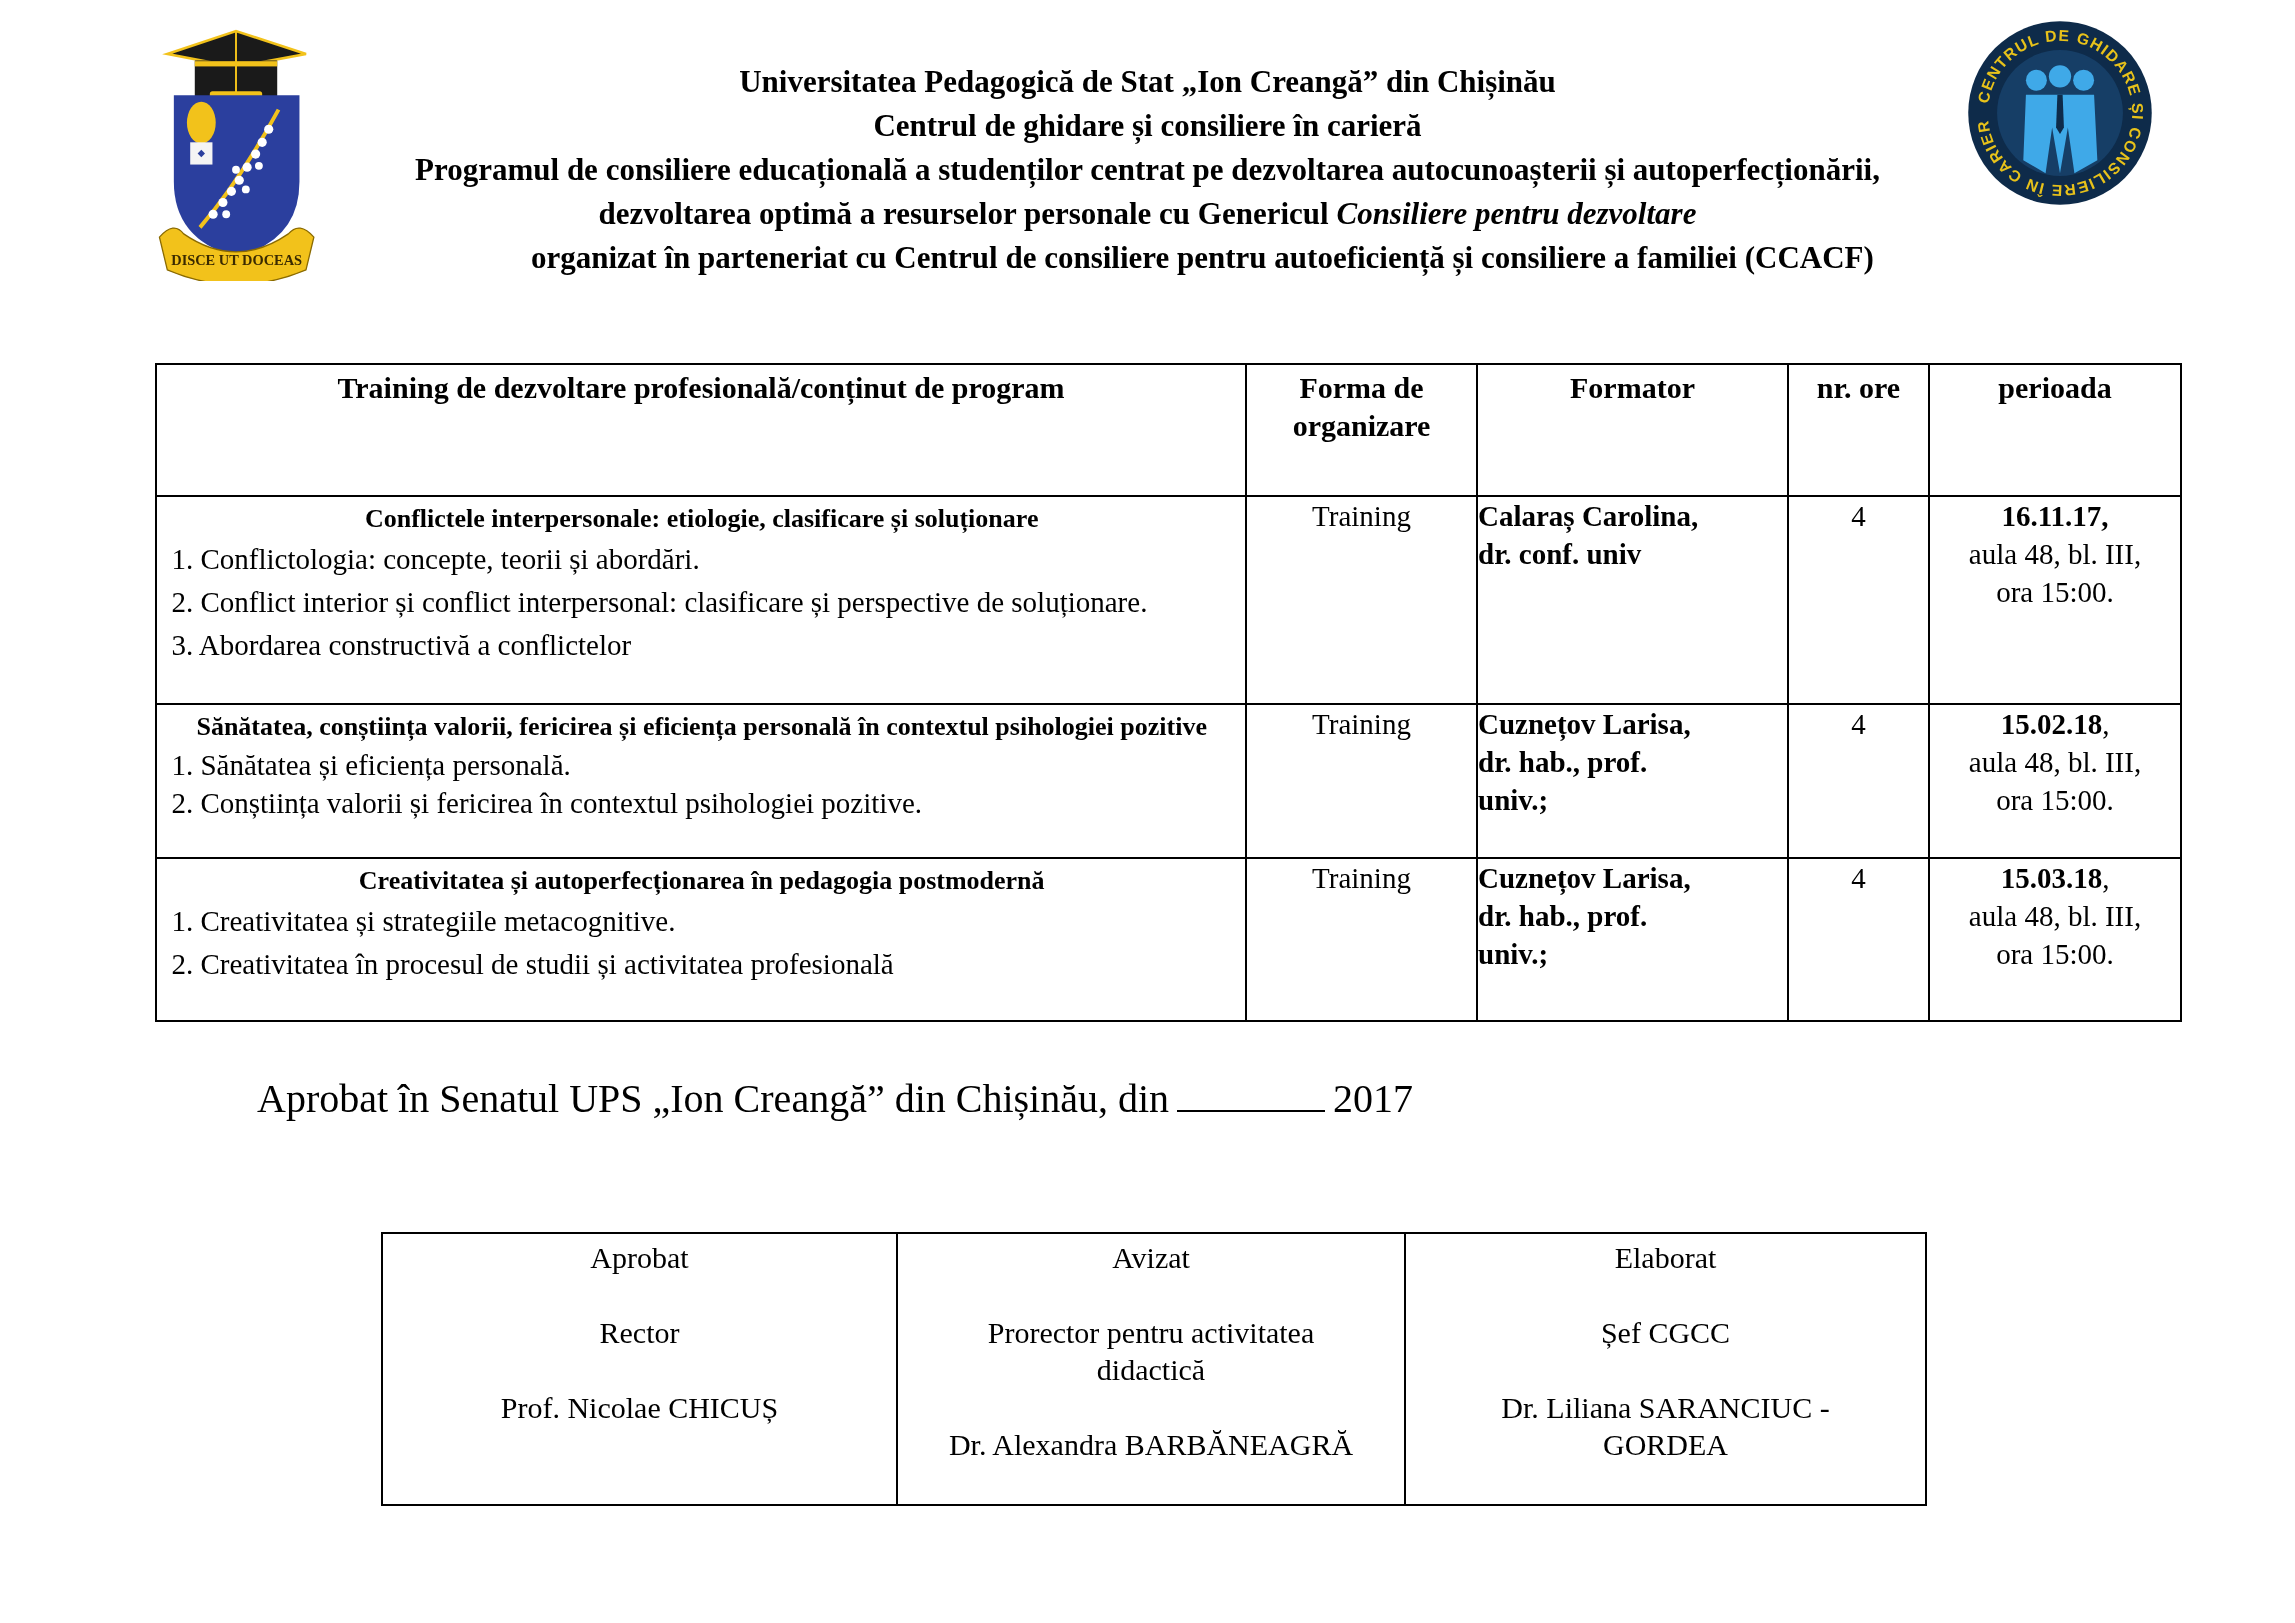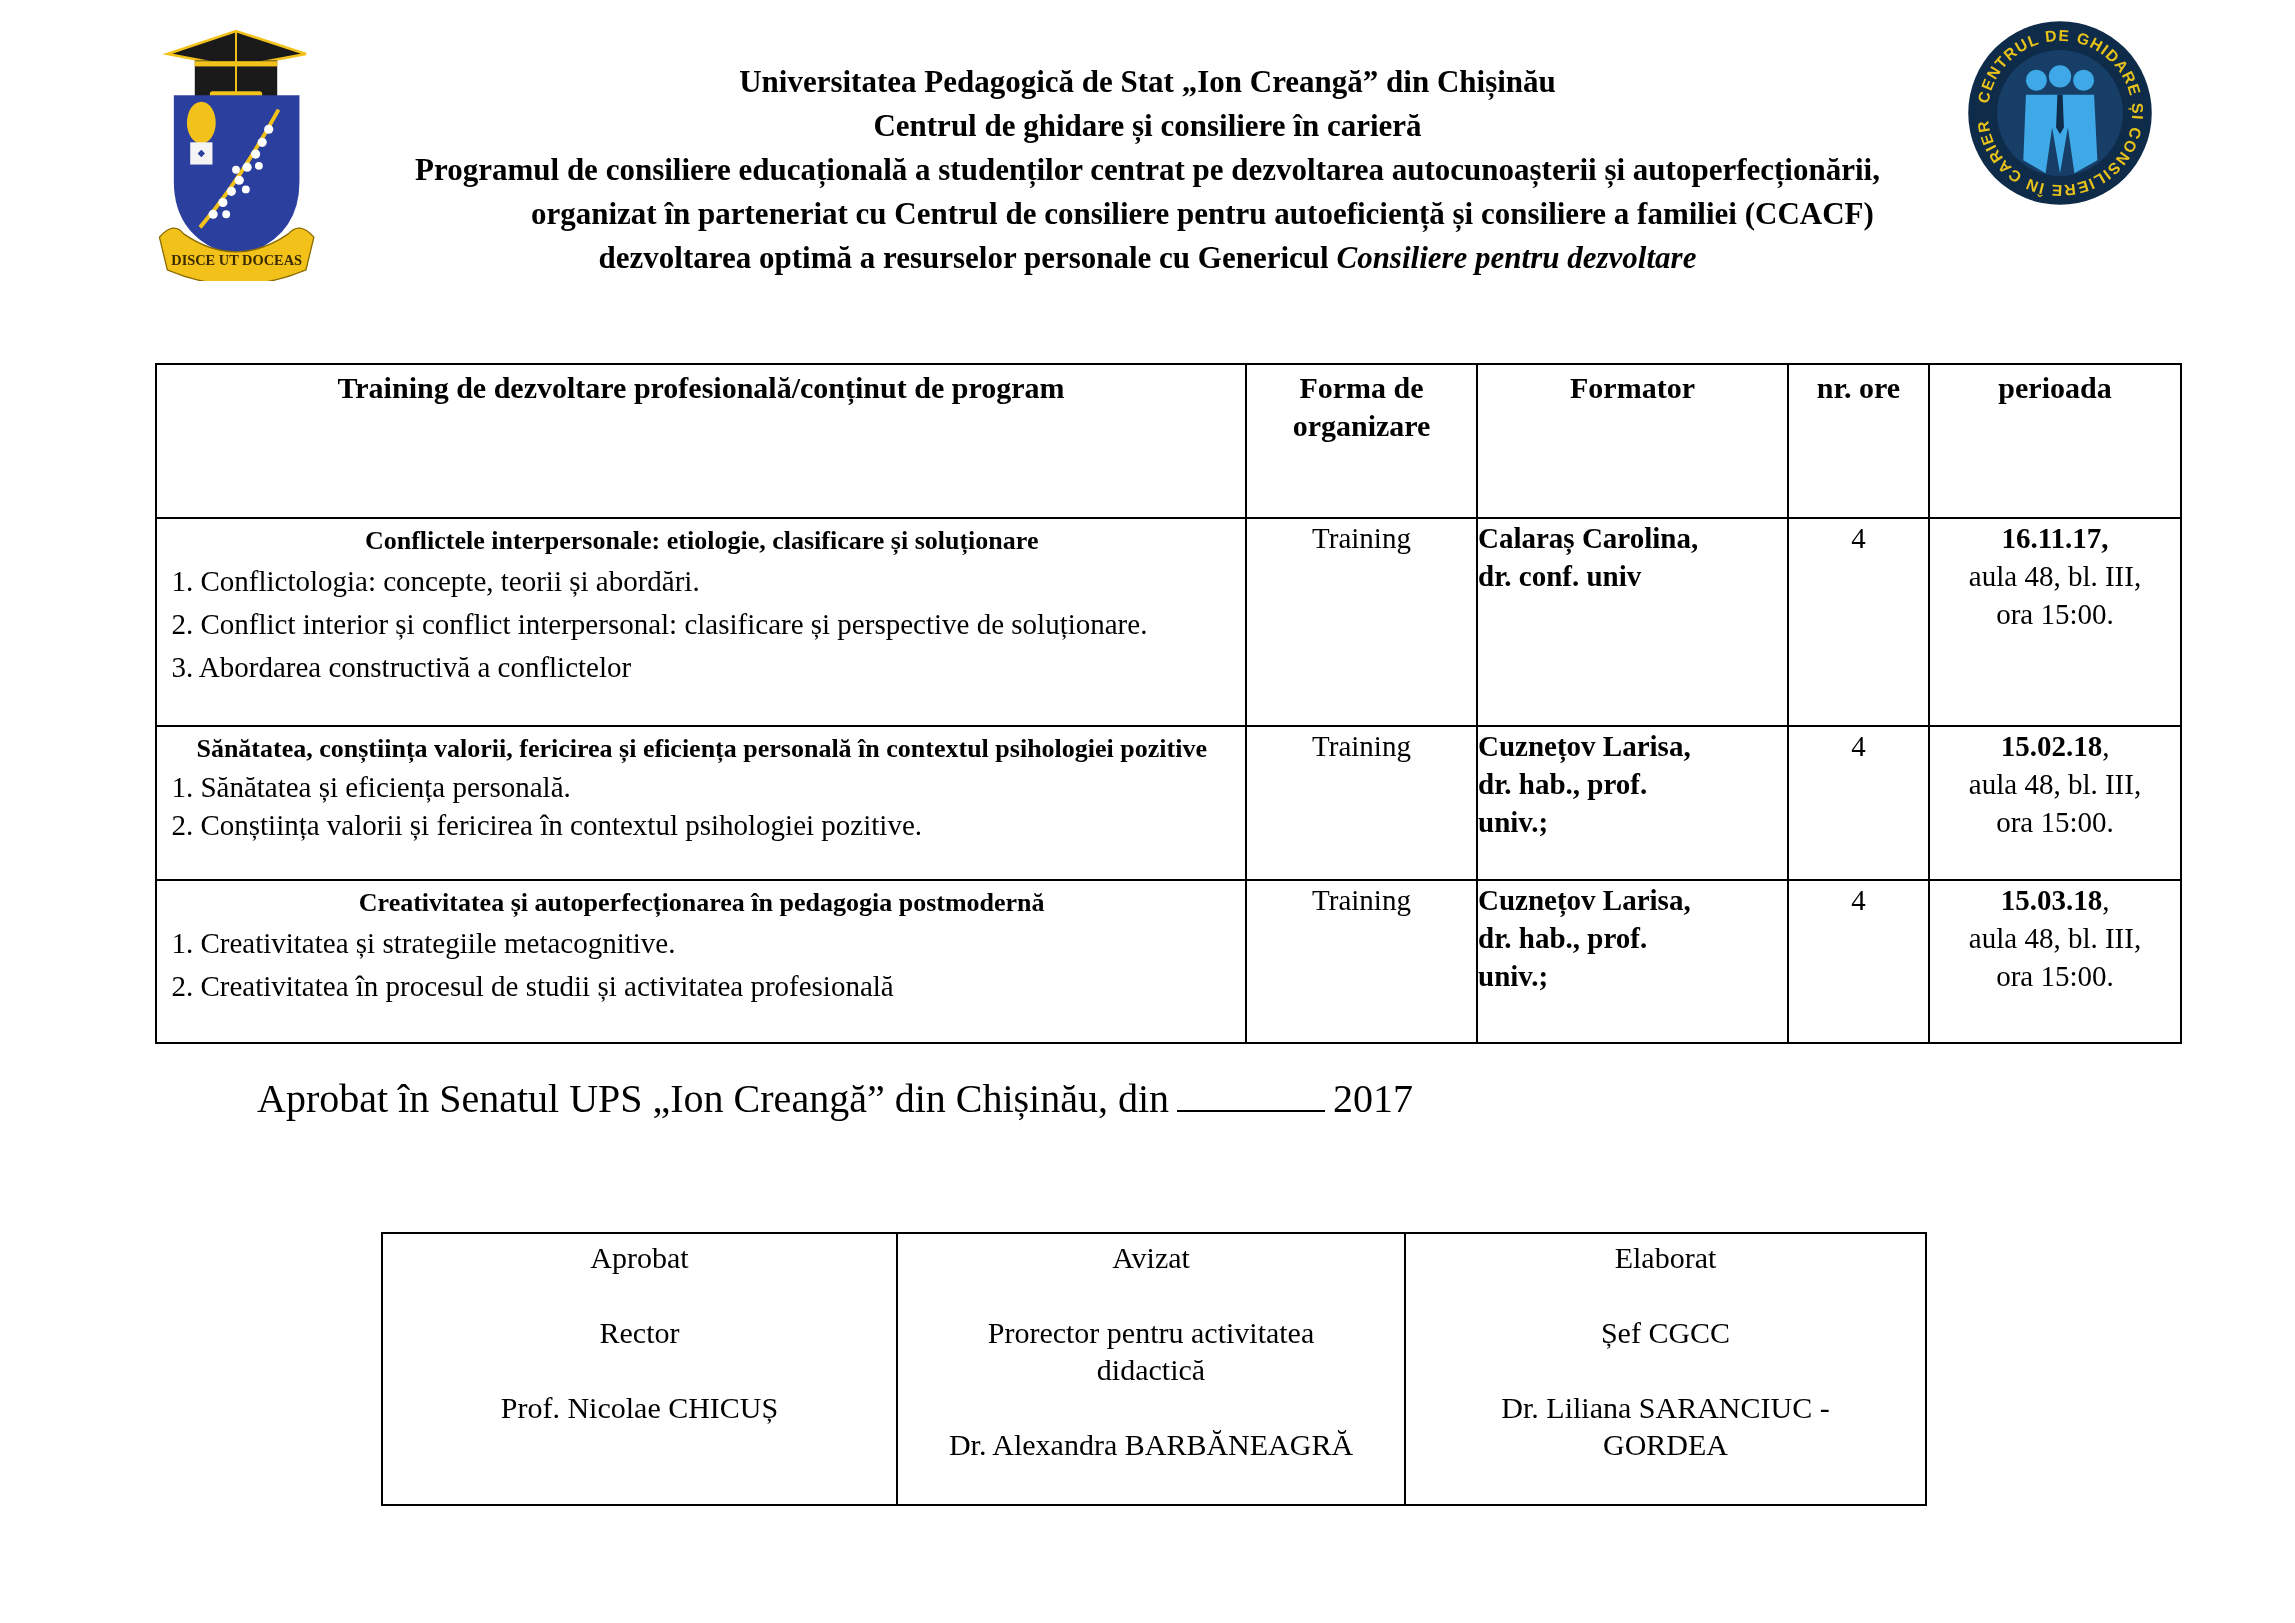--- a/index.html
+++ b/index.html
@@ -26,21 +26,21 @@
   
   #main-table {
     left: 155px; top: 363px; width: 2025px;
     border-collapse: collapse; table-layout: fixed;
   }
   #main-table td, #main-table th {
     border: 2px solid #000; vertical-align: top; padding: 0;
     font-size: 29px; line-height: 38px;
   }
   #main-table th { font-weight: bold; text-align: center; font-size: 30px; padding-top: 3.9px; }
-  #main-table tr.head-row { height: 154px; }
+  #main-table tr.head-row { height: 132px; }
   #main-table tr.r1 { height: 208px; }
   #main-table tr.r2 { height: 154px; }
   #main-table tr.r3 { height: 163px; }
   #main-table td.content { padding: 2.6px 13px 0 14.4px; }
   .topic-title { font-weight: bold; text-align: center; font-size: 26px; line-height: 38px; }
   .topic-item { font-size: 29px; line-height: 38px; }
   .r1 .topic-item { line-height: 43px; }
   .r3 .topic-item { line-height: 43px; }
   td.center { text-align: center; padding-top: 2.6px; }
   td.formator { font-weight: bold; padding: 2.6px 11.8px 0 14.4px; font-size: 30px; }
@@ -121,22 +121,22 @@
       <path d="M96,120 L200,120 L205,220 L170,240 L160,170 L148,240 L136,170 L126,240 L92,220 Z"></path>
     </g>
     <polygon points="144,120 152,120 154,170 148,180 142,170" fill="#0e2b4a"></polygon>
   </svg>
 </div>
 
 <div id="header" class="abs">
   <div class="hline">Universitatea Pedagogică de Stat „Ion Creangă” din Chișinău</div>
   <div class="hline">Centrul de ghidare și  consiliere în carieră</div>
   <div class="hline">Programul de consiliere educațională a studenților centrat pe dezvoltarea autocunoașterii și autoperfecționării,</div>
+  <div class="hline"><span>dezvoltarea optimă a resurselor personale cu Genericul </span><span class="it">Consiliere pentru dezvoltare</span></div>
   <div class="hline l5">organizat în parteneriat cu Centrul de consiliere pentru autoeficiență și consiliere a familiei  (CCACF)</div>
-  <div class="hline"><span>dezvoltarea optimă a resurselor personale cu Genericul </span><span class="it">Consiliere pentru dezvoltare</span></div>
 </div>
 
 <table id="main-table" class="abs">
   <colgroup>
     <col style="width:1090px">
       <col style="width:231px">
       <col style="width:311px">
       <col style="width:141px">
       <col style="width:252px">
   </colgroup>

